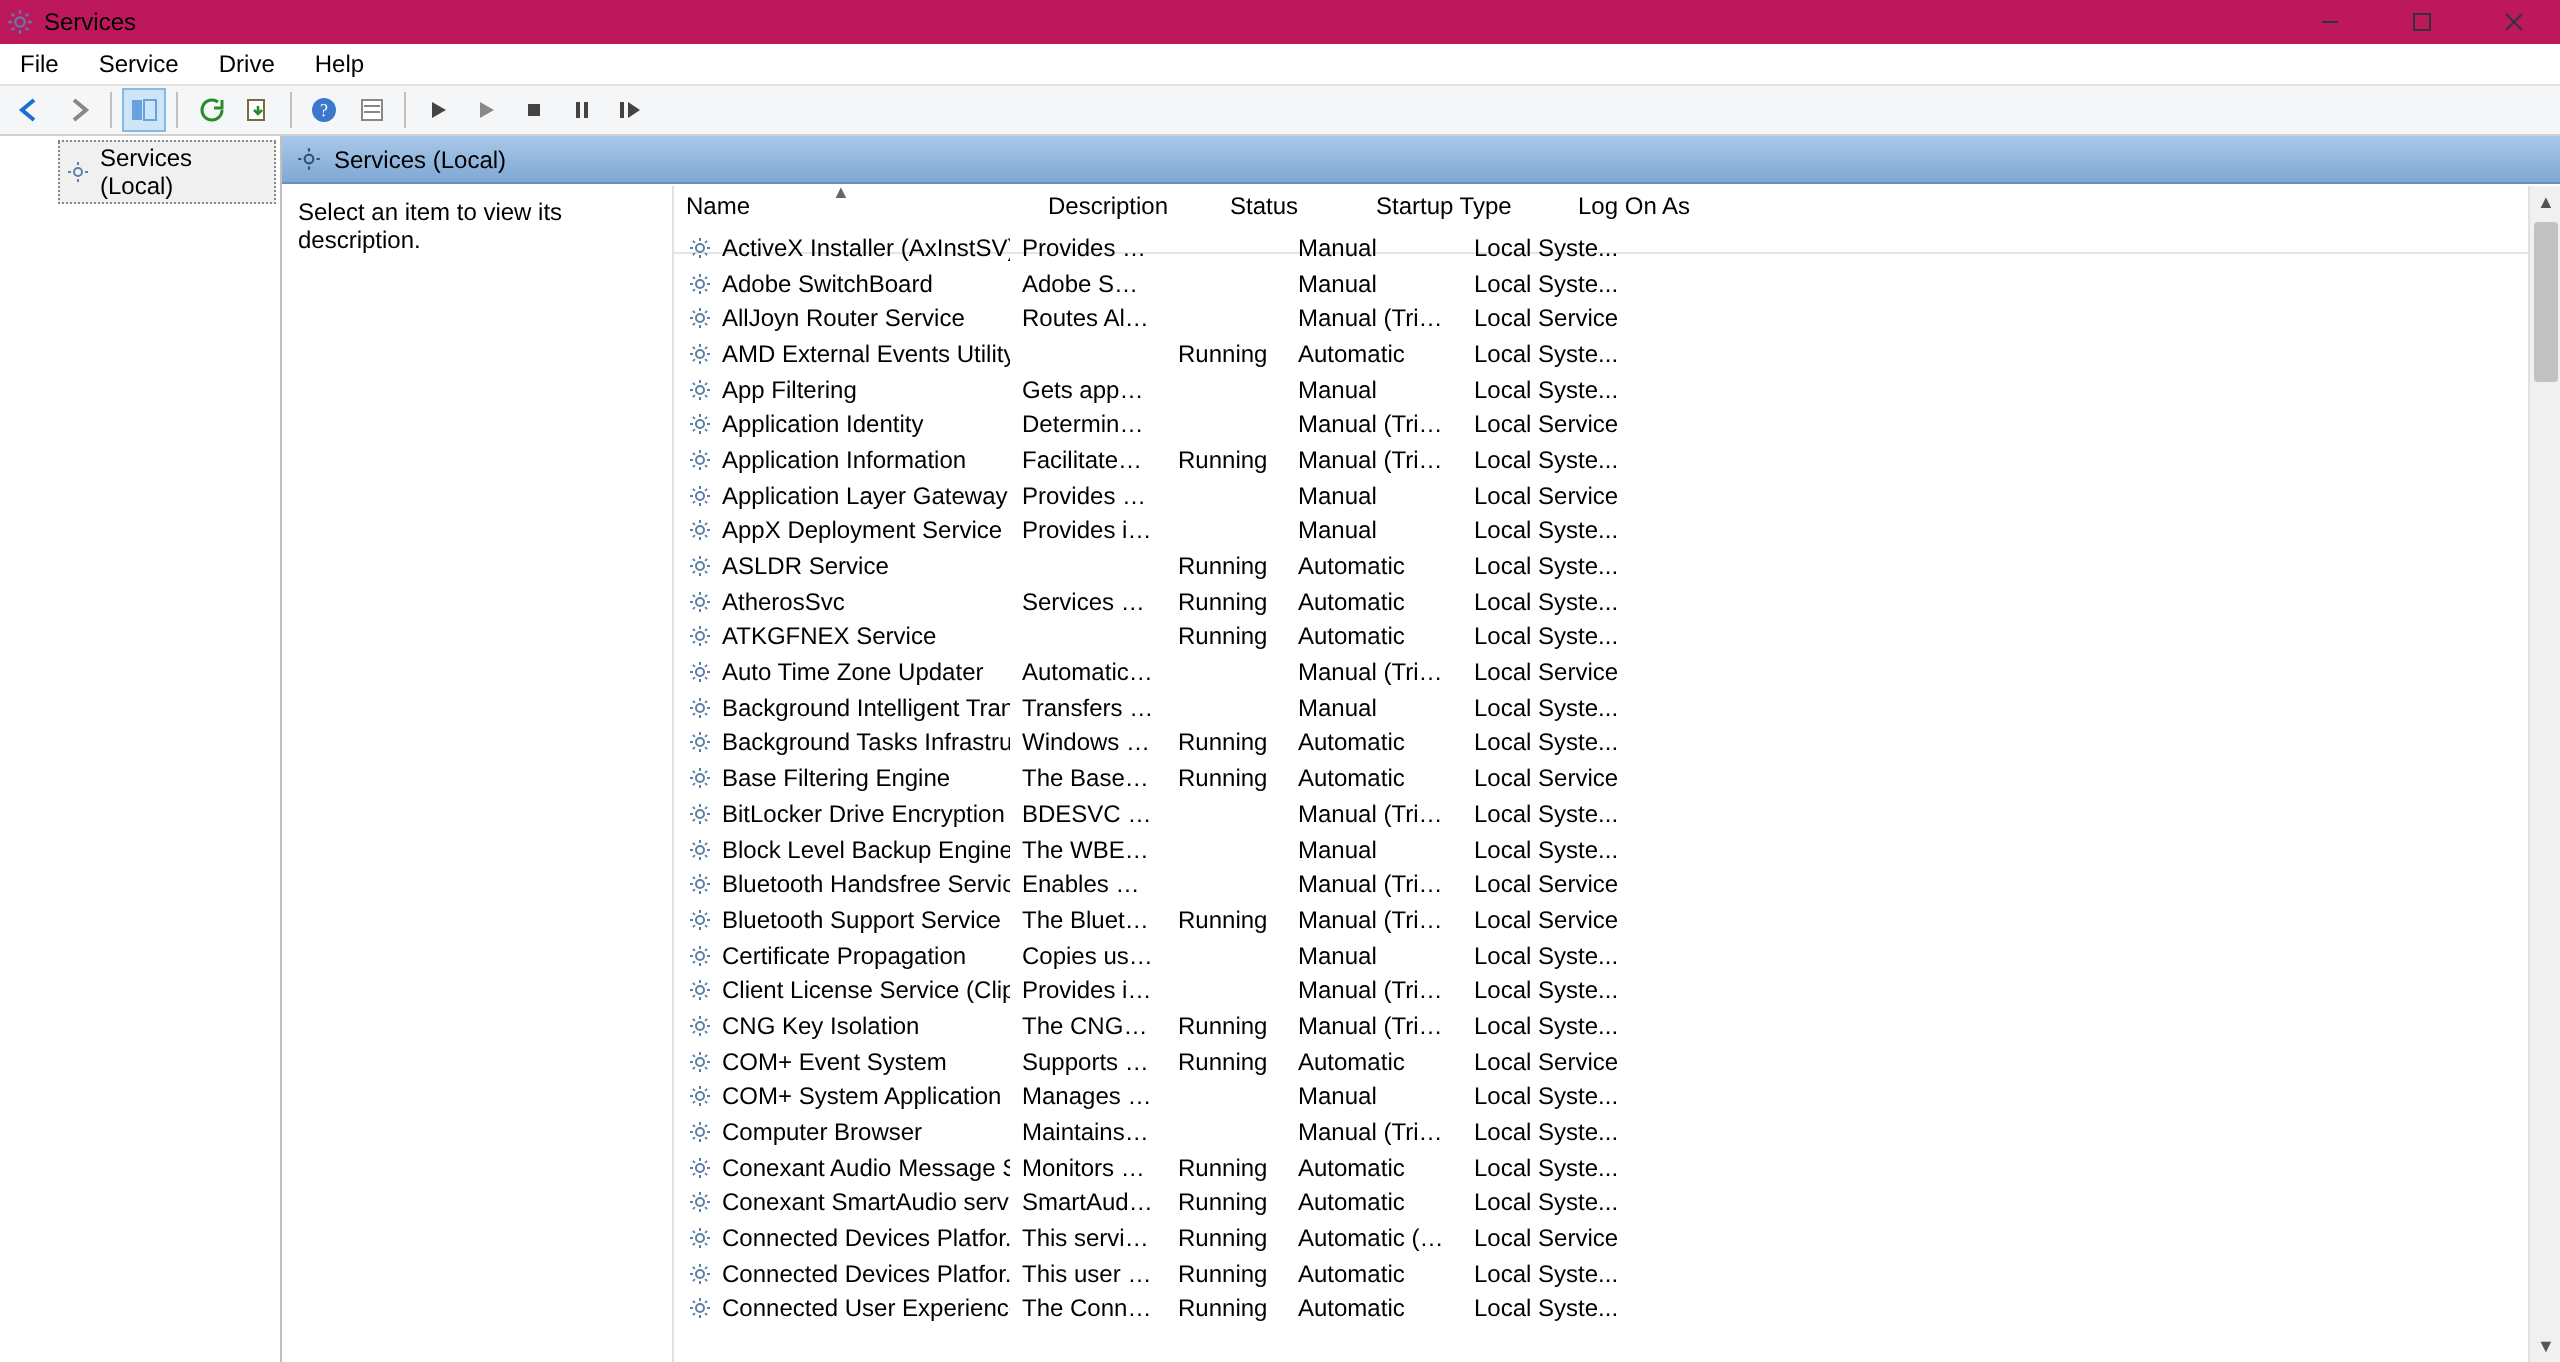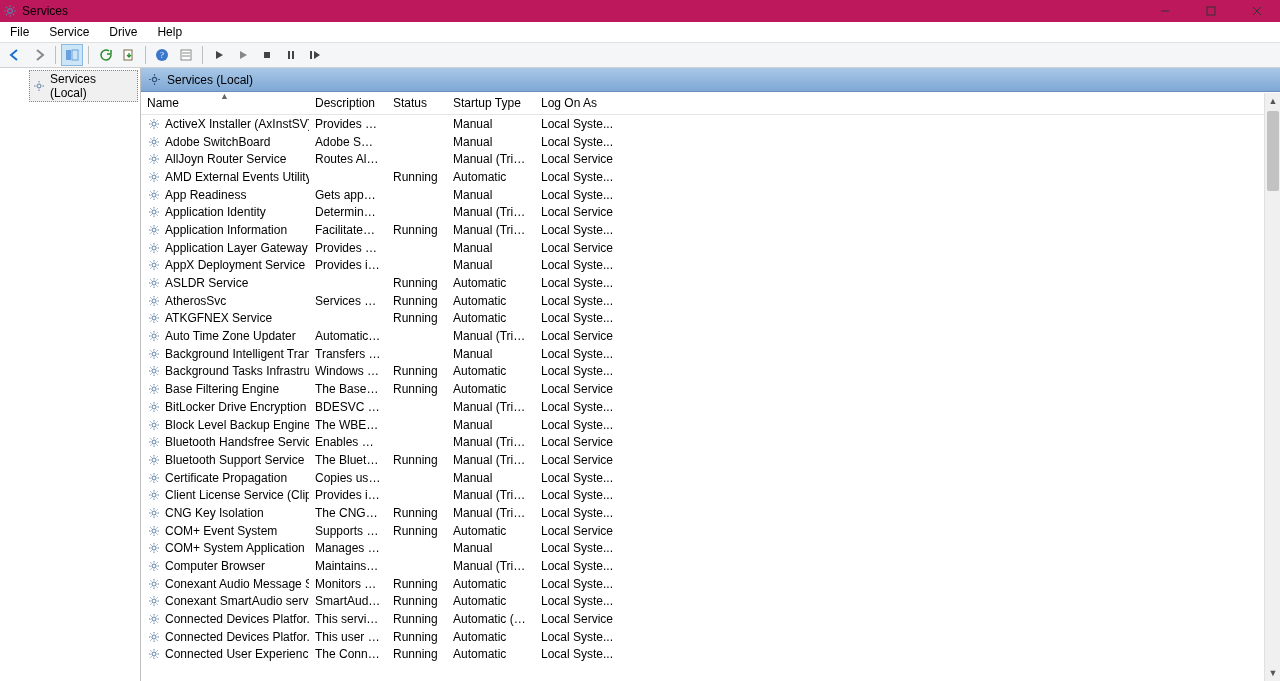--- a/index.html
+++ b/index.html
@@ -109,25 +109,26 @@
     padding: 6px 8px;
     border-right: 1px solid #e0e0e0;
   }
   .list-panel {
     flex:1;
     overflow: hidden;
     position:relative;
   }
   .cols {
     display:flex;
-    height: 22px;
+    height: 34px;
     background:#fff;
     border-bottom:1px solid #e5e5e5;
     font-weight: normal;
     color:#000;
+    gap:13px;
   }
   .col {
     padding: 3px 6px;
     border-right:1px solid transparent;
     white-space:nowrap;
     overflow:hidden;
     position:relative;
   }
   .col.sort::after{
     content:"▲";
@@ -314,20 +315,23 @@
     <div class="pane-title">
       <span class="svc-ico">
           <svg width="13" height="13" viewBox="0 0 24 24">
             <circle cx="12" cy="12" r="4" fill="none" stroke="#30507a" stroke-width="2"></circle>
             <path d="M12 2v3M12 19v3M2 12h3M19 12h3" stroke="#30507a" stroke-width="2"></path>
           </svg>
         </span>
       <span>Services (Local)</span>
     </div>
     <div class="content-split">
+      <div class="desc-panel">
+        <span>Select an item to view its description.</span>
+      </div>
       <div class="list-panel">
         <div class="cols">
           <div class="col c-name sort">Name</div>
           <div class="col c-desc">Description</div>
           <div class="col c-status">Status</div>
           <div class="col c-startup">Startup Type</div>
           <div class="col c-logon">Log On As</div>
         </div>
         <div class="rows" id="rows">
             <div class="row">
@@ -391,21 +395,21 @@
               <div class="cell c-logon">Local Syste...</div>
             </div>
             <div class="row">
               <div class="cell c-name">
                 <span class="svc-ico">
                   <svg width="12" height="12" viewBox="0 0 24 24">
                     <circle cx="12" cy="12" r="4" fill="none" stroke="#5b7fa6" stroke-width="2"></circle>
                     <path d="M12 2v3M12 19v3M2 12h3M19 12h3M4.9 4.9l2 2M17.1 17.1l2 2M4.9 19.1l2-2M17.1 6.9l2-2" stroke="#5b7fa6" stroke-width="2"></path>
                   </svg>
                 </span>
-                <span>App Readiness</span>
+                <span>App Filtering</span>
               </div>
               <div class="cell c-desc">Gets apps re...</div>
               <div class="cell c-status"></div>
               <div class="cell c-startup">Manual</div>
               <div class="cell c-logon">Local Syste...</div>
             </div>
             <div class="row">
               <div class="cell c-name">
                 <span class="svc-ico">
                   <svg width="12" height="12" viewBox="0 0 24 24">

